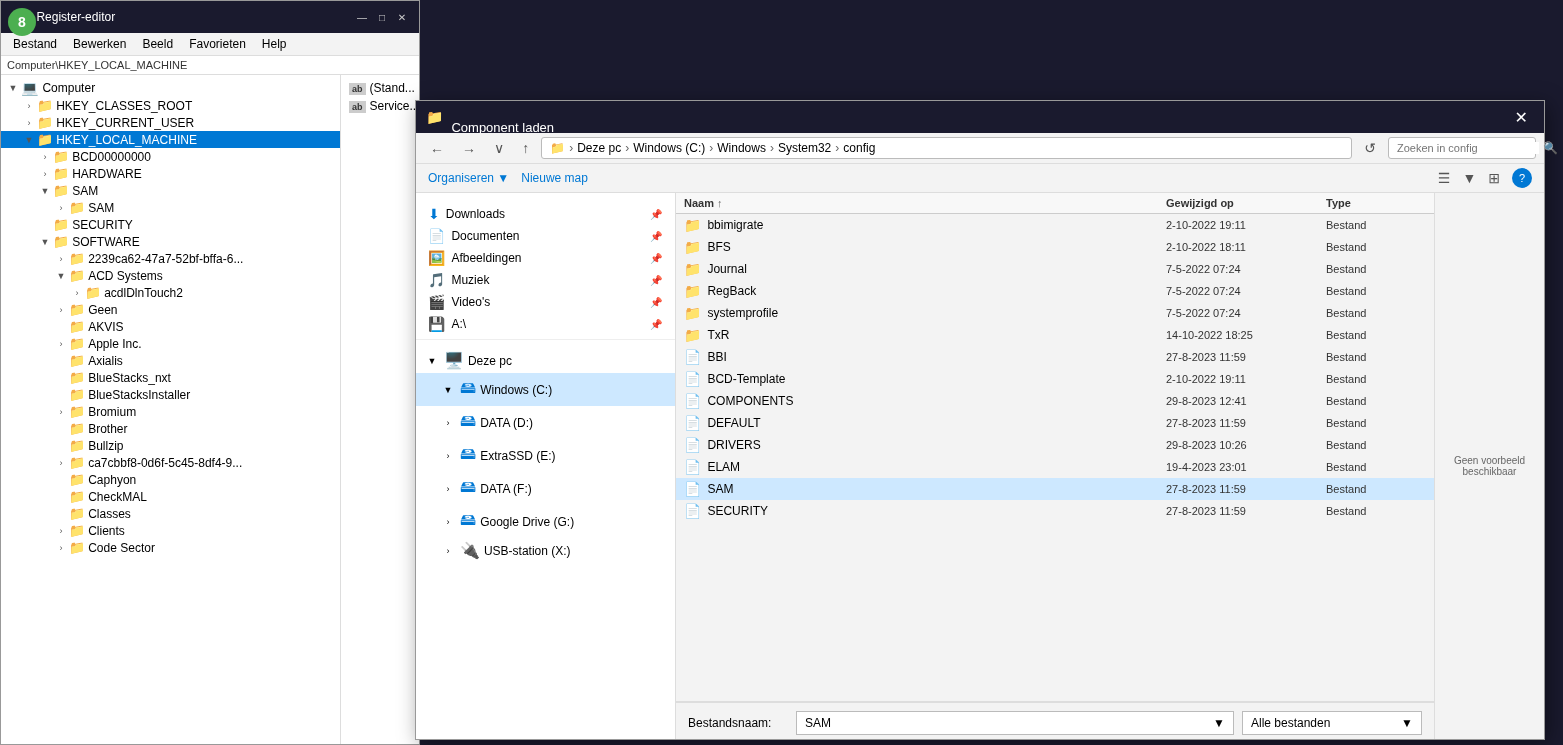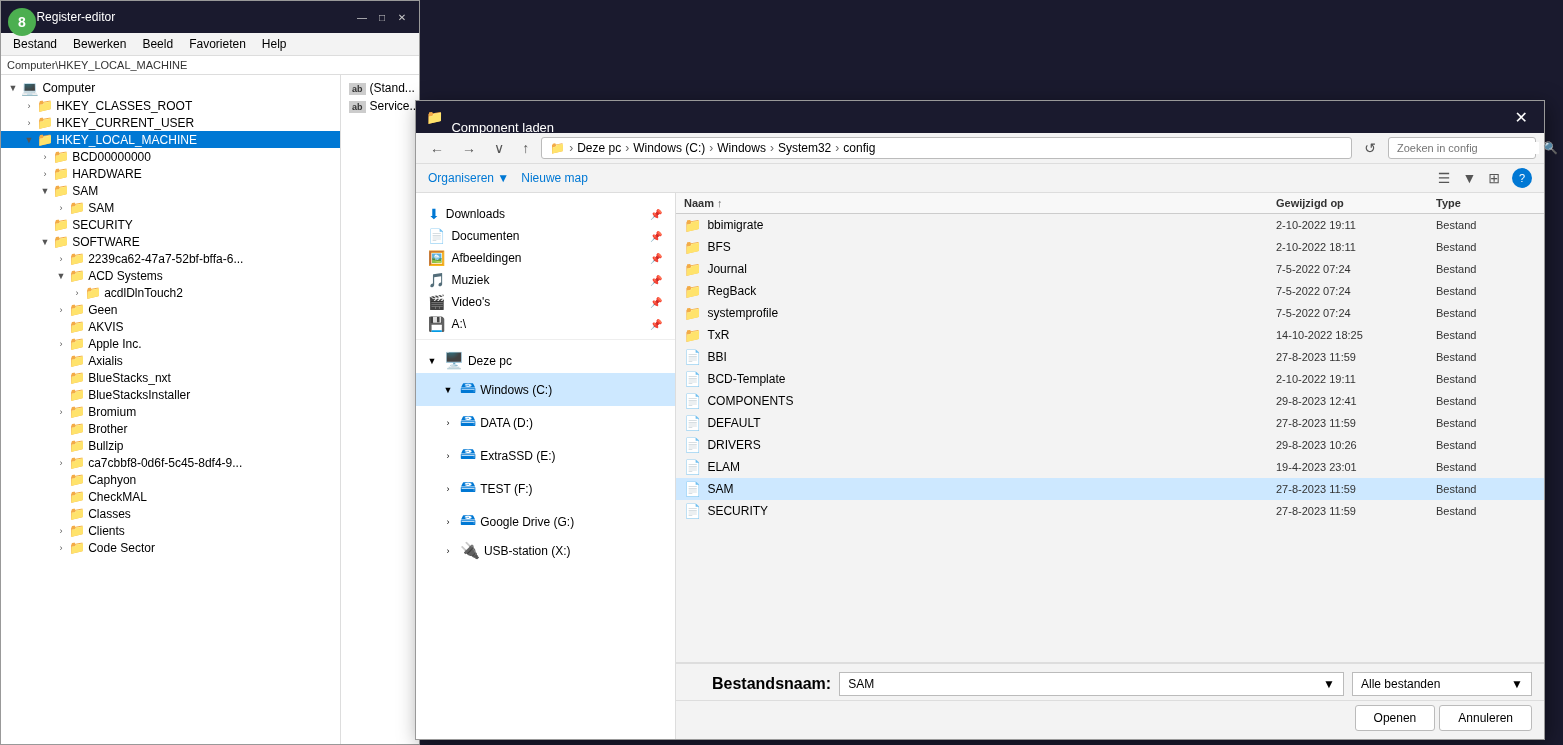--- a/index.html
+++ b/index.html
@@ -135,21 +135,21 @@
       width: 110px; background: #f3f3f3; border-left: 1px solid #ddd;
       display: flex; align-items: center; justify-content: center;
       font-size: 10px; color: #666; text-align: center; padding: 8px;
     }
 
     
     .filename-bar {
       background: #f3f3f3; border-top: 1px solid #ddd;
       padding: 8px 12px; display: flex; align-items: center; gap: 8px;
     }
-    .filename-label { font-size: 16px; font-weight: 700; min-width: 100px; margin-left: 24px; }
+    .filename-label { font-size: 12px; font-weight: 400; min-width: 100px; }
     .filename-input {
       flex: 1; background: white; border: 1px solid #bbb;
       padding: 4px 8px; font-size: 12px; display: flex; align-items: center; justify-content: space-between;
     }
     .filetype-select {
       width: 180px; background: white; border: 1px solid #bbb;
       padding: 4px 8px; font-size: 12px; display: flex; align-items: center; justify-content: space-between;
     }
     .dialog-btn {
       background: white; border: 1px solid #bbb; padding: 5px 18px;
@@ -450,21 +450,21 @@
           <span>DATA (D:)</span>
         </div>
         <div class="nav-drive-item" style="padding-left:24px;">
           <span class="nav-expand">›</span>
           <span style="font-size:16px; color:#0078d4;">🖴</span>
           <span>ExtraSSD (E:)</span>
         </div>
         <div class="nav-drive-item" style="padding-left:24px;">
           <span class="nav-expand">›</span>
           <span style="font-size:16px; color:#0078d4;">🖴</span>
-          <span>TEST (F:)</span>
+          <span>DATA (F:)</span>
         </div>
         <div class="nav-drive-item" style="padding-left:24px;">
           <span class="nav-expand">›</span>
           <span style="font-size:16px; color:#0078d4;">🖴</span>
           <span>Google Drive (G:)</span>
         </div>
         <div class="nav-drive-item" style="padding-left:24px;">
           <span class="nav-expand">›</span>
           <span style="font-size:16px; color:#555;">🔌</span>
           <span>USB-station (X:)</span>
@@ -605,22 +605,21 @@
             <span class="filename-label">Bestandsnaam:</span>
             <div class="filename-input">
               <span>SAM</span>
               <span>▼</span>
             </div>
             <div class="filetype-select">
               <span>Alle bestanden</span>
               <span>▼</span>
             </div>
           </div>
-          <div class="filename-bar" style="justify-content:flex-end; padding-top:4px; gap:4px;">
-            <button class="dialog-btn">Openen</button>
-            <button class="dialog-btn">Annuleren</button>
-          </div>
-        </div>
-      </div>
-
+        </div>
+      </div>
+
+      <div class="preview-panel">
+        <span>Geen voorbeeld beschikbaar</span>
+      </div>
     </div>
   </div>
 </div>
 
 </body></html>

